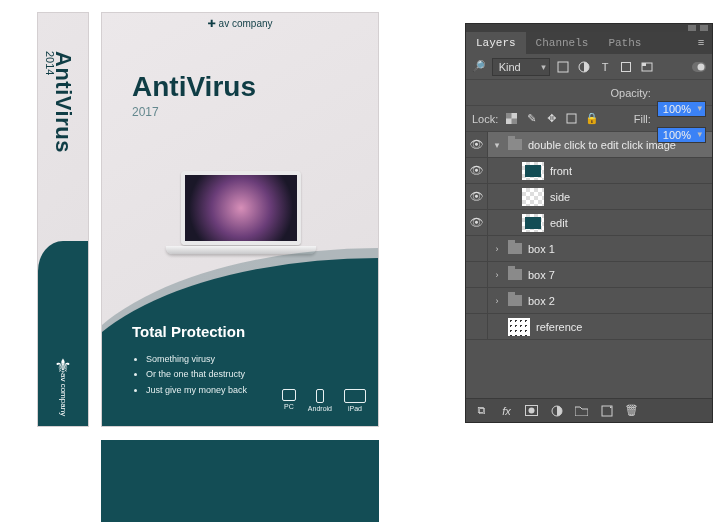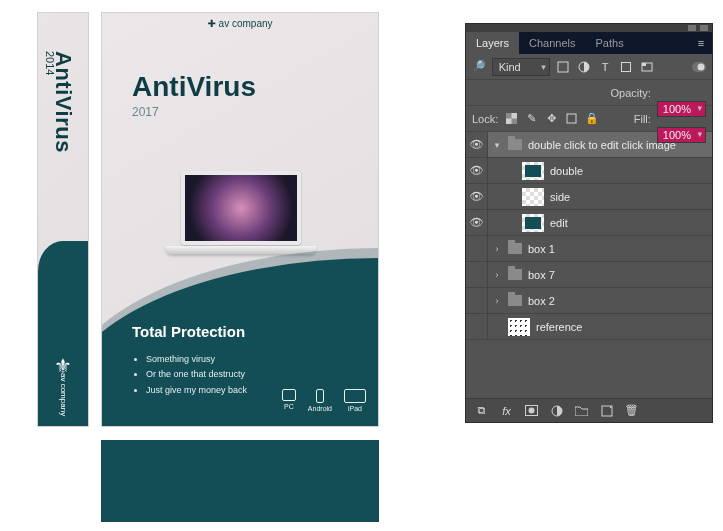--- a/index.html
+++ b/index.html
@@ -170,23 +170,24 @@
   }
   .panel-topgrip {
     height: 8px;
     background: #3f3f3f;
     display: flex; justify-content: flex-end; align-items: center;
     gap: 4px; padding-right: 4px;
   }
   .panel-topgrip .sq { width:8px; height:6px; background:#747474; }
   .tabs {
     display: flex; align-items: center;
-    background: #0f172a;
+    background: #404040;
     height: 22px;
     position: relative;
+    font-family: Liberation Mono, monospace;
   }
   .tab {
     padding: 0 10px; line-height: 22px;
     color: #9b9b9b; cursor: default;
   }
   .tab.active { background:#535353; color:#eaeaea; }
   .tab-menu {
     margin-left: auto;
     width: 22px; display:flex; align-items:center; justify-content:center;
     color:#c8c8c8;
@@ -207,21 +208,21 @@
   }
   .sel-box { display:inline-flex; align-items:center; padding:0 14px 0 6px; position:relative; }
   .sel-box::after { content:"▾"; position:absolute; right:3px; font-size:9px; color:#bdbdbd; }
   .kind { width: 58px; }
   .search-icon { font-size: 11px; }
   .tiny-ico { width:15px; height:15px; display:flex; align-items:center; justify-content:center; color:#d6d6d6; }
   .tiny-ico svg { display:block; }
 
   .blend { width: 104px; }
   .lbl { color:#cfcfcf; }
-  .val-box { background:#be185d; border:1px solid #383838; padding:1px 14px 1px 5px; position:relative; color:#eee;margin-top:32px; }
+  .val-box { background:#3b82f6; border:1px solid #383838; padding:1px 14px 1px 5px; position:relative; color:#eee;margin-top:32px; }
   .val-box::after { content:"▾"; position:absolute; right:3px; font-size:9px; color:#bdbdbd; }
 
   .lock-icons { display:flex; gap:5px; }
 
   
   .tree { background:#535353; }
   .layer {
     display:flex; align-items:center;
     height: 26px;
     border-bottom: 1px solid #444;
@@ -407,21 +408,21 @@
           <span class="layer-name">double click to edit click image</span>
         </div>
       </div>
       <div class="layer">
         <div class="eye-col">
           <span class="eye">👁</span>
         </div>
         <div class="layer-body indent-1">
           <span class="disclose"></span>
           <span class="thumb dark"></span>
-          <span class="layer-name">double</span>
+          <span class="layer-name">front</span>
         </div>
       </div>
       <div class="layer">
         <div class="eye-col">
           <span class="eye">👁</span>
         </div>
         <div class="layer-body indent-1">
           <span class="disclose"></span>
           <span class="thumb"></span>
           <span class="layer-name">side</span>

